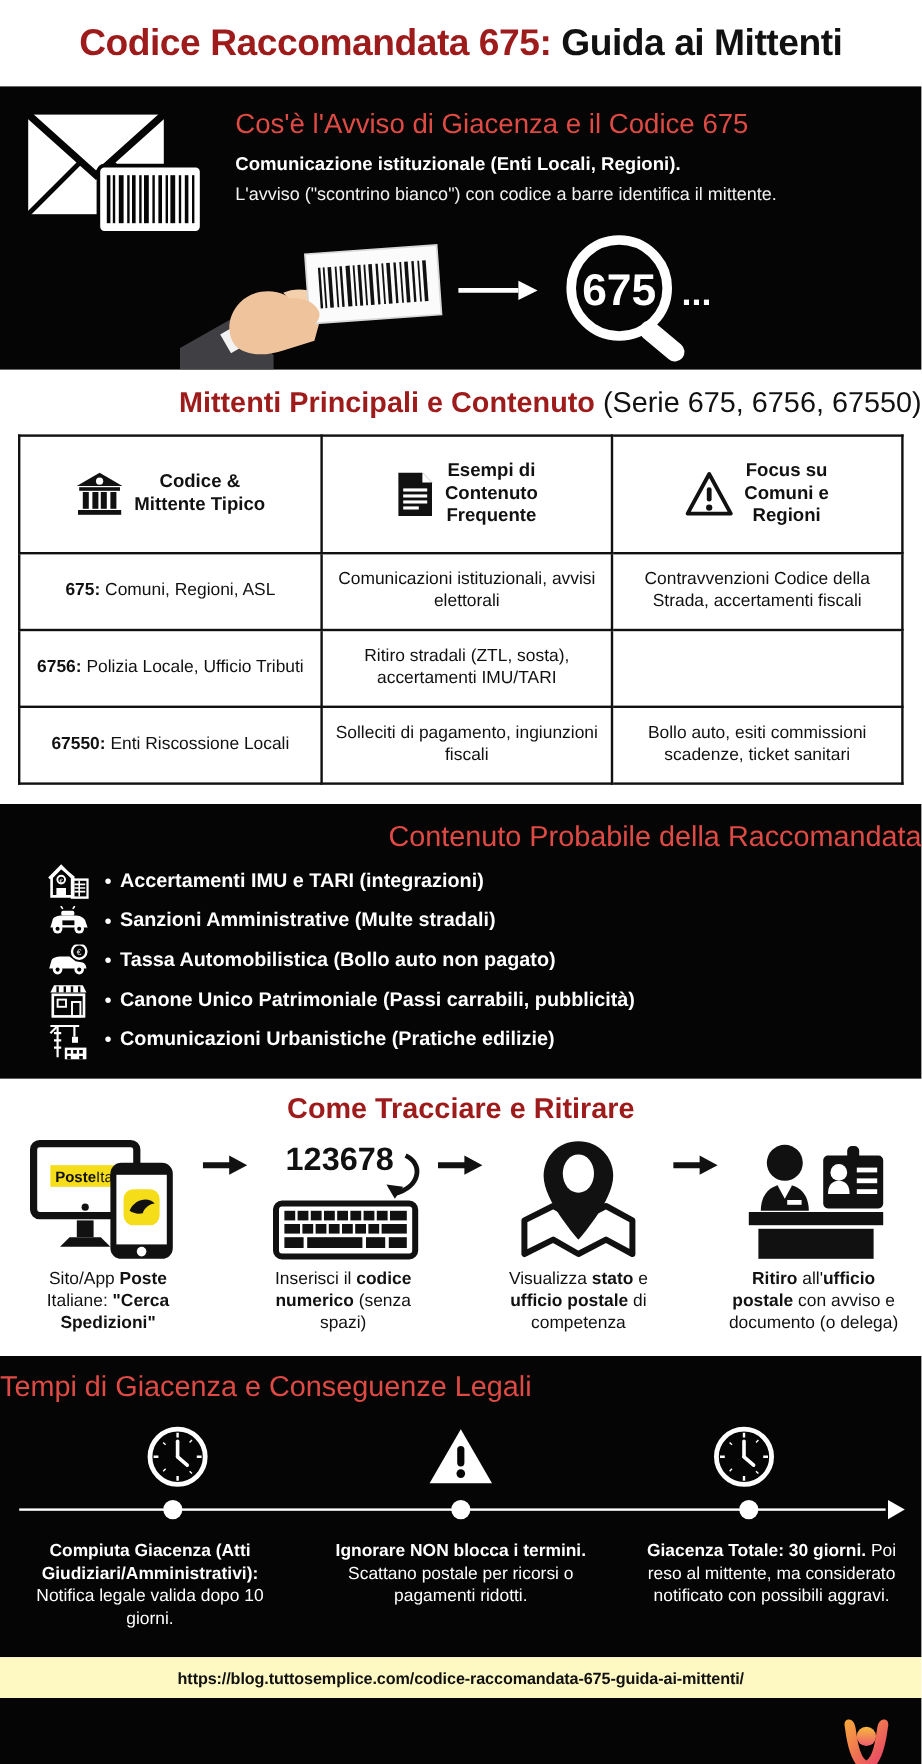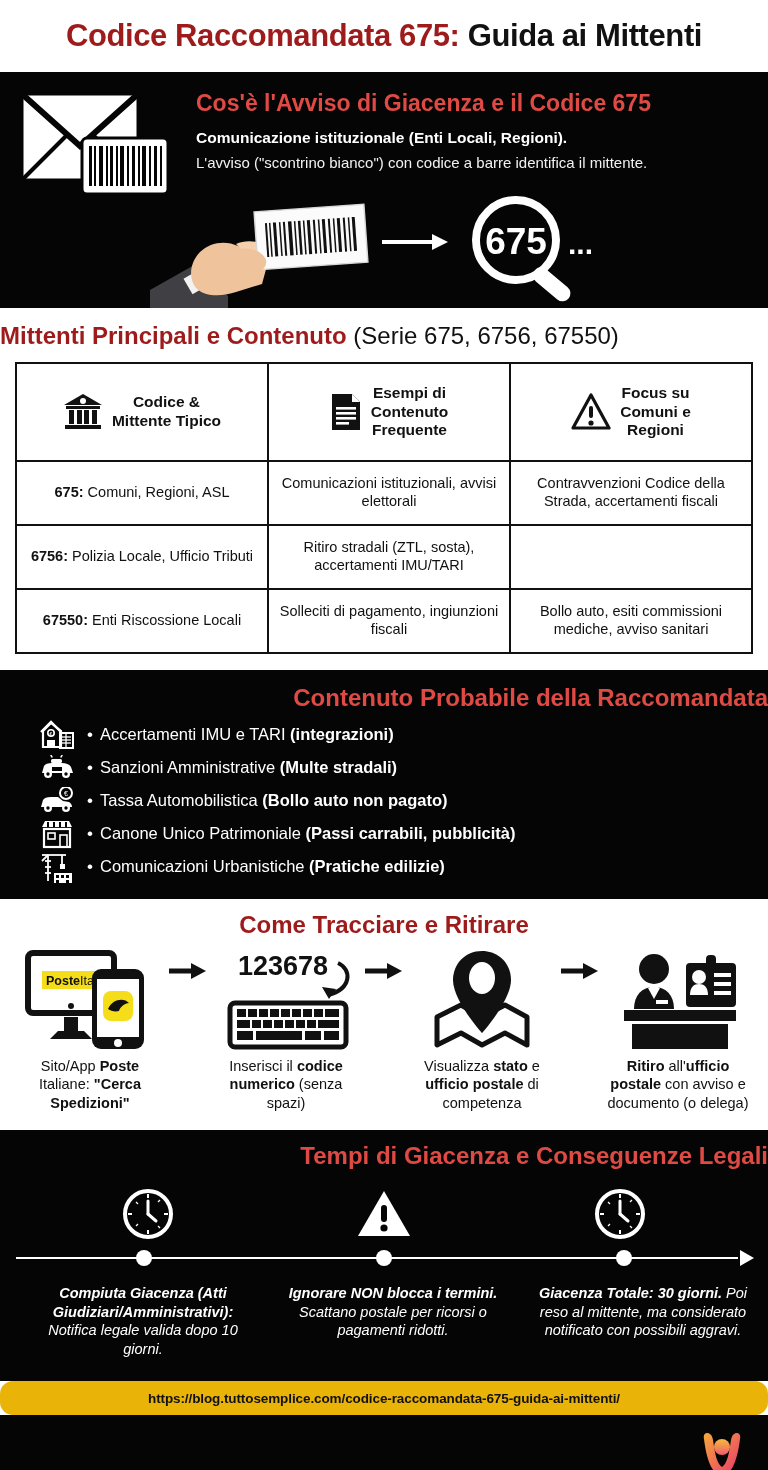--- a/index.html
+++ b/index.html
@@ -14,85 +14,85 @@
 
   
   .title-bar{height:72px;display:flex;align-items:center;justify-content:center;background:#fff;}
   .title{font-size:31px;font-weight:bold;letter-spacing:-.4px;white-space:nowrap;}
   .title .red{color:#9E1B1B;}
   .title .blk{color:#111;}
 
   
   .sec-dark{background:#050505;color:#fff;}
   .sec-light{background:#fff;color:#111;}
-  .h-red-dark{color:#E04A44;font-weight:bold;}
+  .h-red-dark{color:#E04A44;font-weight:normal;}
   .h-red-light{color:#9E1B1B;font-weight:bold;}
 
   
   .hero{height:236px;position:relative;overflow:hidden;}
   .hero-top{display:flex;padding:14px 0 0 0;}
   .hero-env{width:196px;display:flex;justify-content:center;padding-top:6px;}
   .hero-txt{flex:1;padding-right:20px;}
   .hero-h{font-size:23px;line-height:1.15;margin:4px 0 12px 0;}
   .hero-l1{font-size:15.5px;font-weight:bold;line-height:1.3;margin-bottom:4px;}
   .hero-l2{font-size:15px;line-height:1.3;color:#f2f2f2;}
   .hero-flow{position:absolute;left:0;top:120px;width:768px;height:116px;}
 
   
   .tablesec{padding:14px 0 16px 0;}
-  .tbl-head{text-align:left;font-size:24px;margin-bottom:12px;white-space:nowrap;}
+  .tbl-head{text-align:right;font-size:24px;margin-bottom:12px;white-space:nowrap;}
   .tbl-head .sub{color:#111;font-weight:normal;}
   table.mit{border-collapse:collapse;width:736px;margin:0 auto;table-layout:fixed;}
   table.mit td,table.mit th{border:2px solid #111;padding:7px 6px;text-align:center;vertical-align:middle;font-size:14.5px;line-height:1.22;}
   table.mit thead th{font-size:15.5px;font-weight:bold;height:82px;}
   .th-in{display:flex;align-items:center;justify-content:center;gap:9px;}
   .th-in .lbl{text-align:center;}
   .col1{width:252px;}
   .col2{width:242px;}
   .col3{width:242px;}
   .cellrow td{height:48px;}
 
   
   .bulsec{padding:14px 0 16px 0;}
   .bul-head{text-align:right;font-size:24px;margin-bottom:6px;}
   ul.blist{list-style:none;margin:0;padding:0 0 0 34px;}
   ul.blist li{display:flex;align-items:center;height:33px;}
   .bic{width:46px;flex:0 0 46px;display:flex;justify-content:center;align-items:center;}
   .bdot{width:20px;flex:0 0 20px;text-align:center;font-size:17px;line-height:1;}
   .btx{font-size:16.5px;line-height:1.1;}
-  .btx b{font-weight:normal;}
+  .btx b{font-weight:bold;}
   .btx span{font-weight:bold;}
 
   
   .stepsec{padding:12px 0 8px 0;}
   .step-head{text-align:center;font-size:24px;margin-bottom:4px;}
   .steprow{display:flex;align-items:flex-end;justify-content:center;height:108px;}
   .stepimg{width:150px;display:flex;align-items:flex-end;justify-content:center;height:108px;}
   .steparrow{width:46px;display:flex;align-items:center;justify-content:center;height:108px;padding-bottom:26px;}
   .capsrow{display:flex;justify-content:center;padding:6px 0 10px 0;}
   .cap{width:150px;text-align:center;font-size:14.5px;line-height:1.26;padding:0 4px;box-sizing:border-box;}
   .capgap{width:46px;}
   .cap b{font-weight:bold;}
 
   
   .timesec{padding:12px 0 10px 0;}
-  .time-head{text-align:right;font-size:24px;margin-bottom:4px;padding-left:29px;}
+  .time-head{text-align:left;font-size:24px;margin-bottom:4px;}
   .tl-wrap{position:relative;height:106px;}
   .tl-icons{display:flex;justify-content:center;height:66px;align-items:flex-end;}
   .tl-ic{width:236px;display:flex;justify-content:center;align-items:flex-end;height:66px;}
   .tl-axis{position:relative;height:24px;margin-top:6px;}
   .tl-line{position:absolute;left:16px;right:30px;top:11px;height:2px;background:#fff;}
   .tl-arrow{position:absolute;right:14px;top:4px;width:0;height:0;border-top:8px solid transparent;border-bottom:8px solid transparent;border-left:14px solid #fff;}
   .tl-dot{position:absolute;top:4px;width:16px;height:16px;border-radius:50%;background:#fff;}
-  .tl-caps{display:flex;justify-content:flex-end;padding:4px 0 12px 0;font-style:italic;}
+  .tl-caps{display:flex;justify-content:space-between;padding:4px 0 12px 0;}
   .tl-cap{width:250px;text-align:center;font-size:14.5px;line-height:1.3;padding:0 10px;box-sizing:border-box;}
   .tl-cap b{font-weight:bold;}
 
   
-  .urlbar{background:#eab308;height:34px;display:flex;align-items:center;justify-content:center;border-radius:13px;}
+  .urlbar{background:#fef9c3;height:34px;display:flex;align-items:center;justify-content:center;}
   .urlbar .u{font-size:13.5px;font-weight:bold;color:#111;letter-spacing:-.1px;}
   .brandbar{background:#050505;height:86px;position:relative;}
   .brandlogo{position:absolute;right:26px;top:14px;}
   svg{display:block;}
 </style>
 </head>
 <body>
 
 <div class="page">
 
@@ -262,21 +262,21 @@
           <td>Contravvenzioni Codice della Strada, accertamenti fiscali</td>
         </tr>
         <tr class="cellrow">
           <td><b>6756:</b><span> Polizia Locale, Ufficio Tributi</span></td>
           <td>Ritiro stradali (ZTL, sosta), accertamenti IMU/TARI</td>
           <td></td>
         </tr>
         <tr class="cellrow">
           <td><b>67550:</b><span> Enti Riscossione Locali</span></td>
           <td>Solleciti di pagamento, ingiunzioni fiscali</td>
-          <td>Bollo auto, esiti commissioni mediche, avviso sanitari</td>
+          <td>Bollo auto, esiti commissioni scadenze, ticket sanitari</td>
         </tr>
       </tbody>
     </table>
   </div>
 
   <div class="sec-dark bulsec">
     <div class="bul-head h-red-dark">Contenuto Probabile della Raccomandata</div>
     <ul class="blist">
 
       <li>

